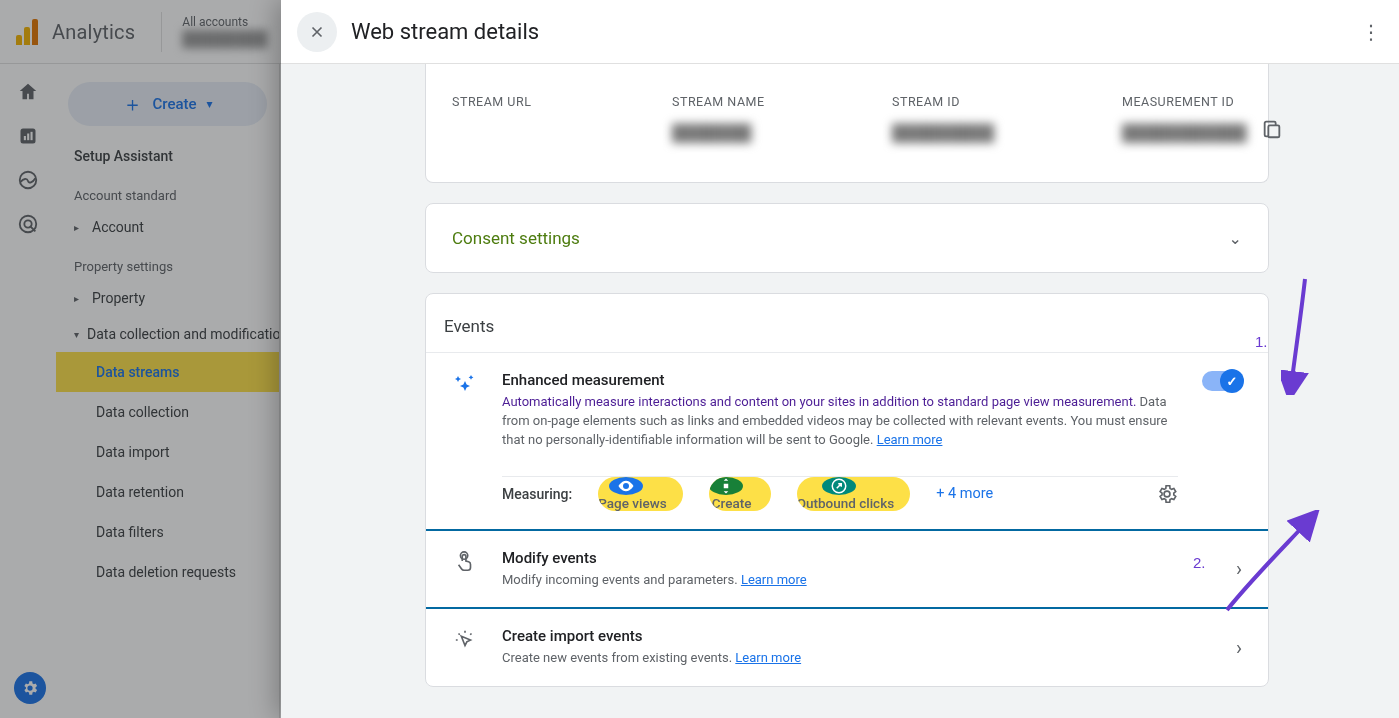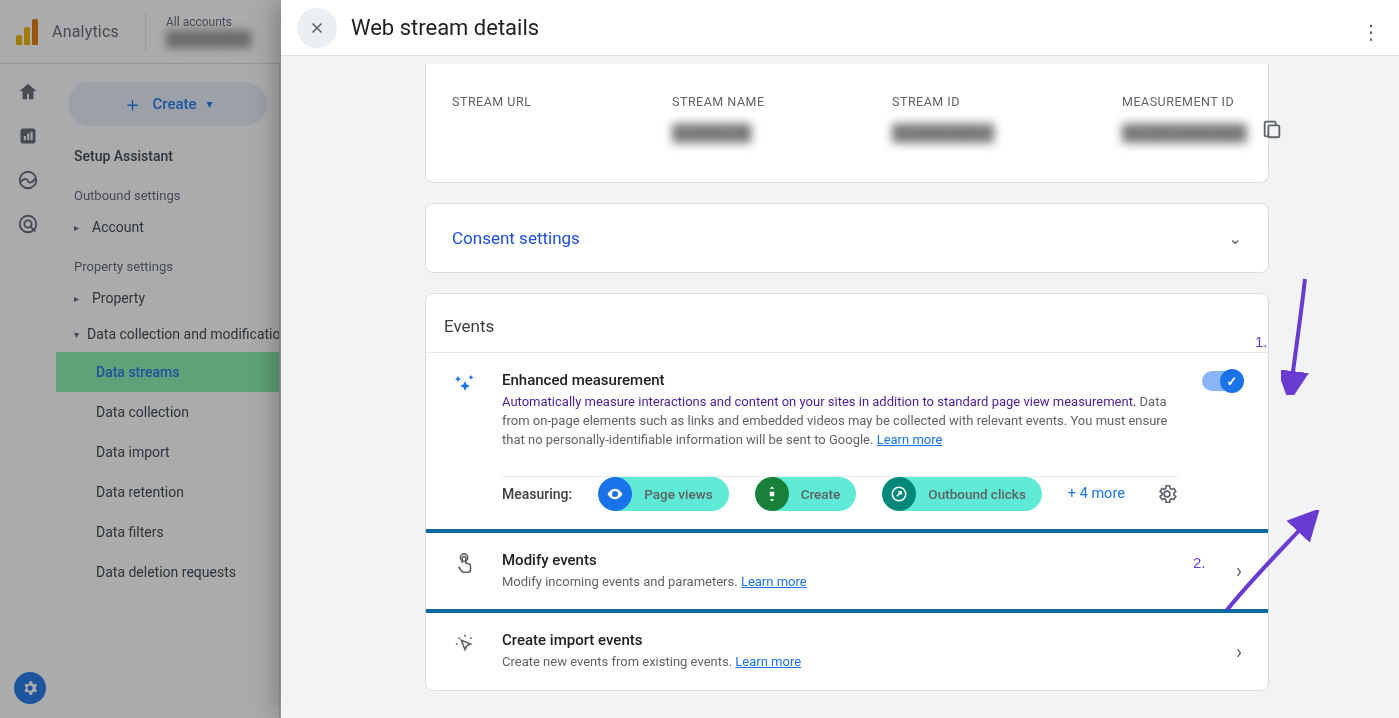--- a/index.html
+++ b/index.html
@@ -10,21 +10,21 @@
     position: absolute; inset: 0; background: #fff;
   }
   .topbar {
     height: 64px; display: flex; align-items: center; padding: 0 16px 0 10px; gap: 14px;
     border-bottom: 1px solid #e0e0e0; background: #fff;
   }
   .ga-logo { display: flex; align-items: flex-end; gap: 2px; padding-left: 6px; }
   .ga-logo .bar1 { width: 6px; height: 10px; background: #f4b400; border-radius: 2px 2px 0 0; }
   .ga-logo .bar2 { width: 6px; height: 18px; background: #f4b400; border-radius: 2px 2px 0 0; }
   .ga-logo .bar3 { width: 6px; height: 26px; background: #e37400; border-radius: 2px 2px 0 0; }
-  .app-title { font-size: 16px; color: #5f6368; letter-spacing: .2px; }
+  .app-title { font-size: 20px; color: #5f6368; letter-spacing: .2px; }
   .topbar .sep { width: 1px; height: 40px; background: #e0e0e0; margin: 0 6px 0 12px; }
   .account-switch { display: flex; flex-direction: column; font-size: 12px; color: #5f6368; line-height: 1.2; }
   .account-switch .blurred { filter: blur(4px); color: #999; font-size: 15px; }
 
   .left-rail {
     position: absolute; left: 0; top: 64px; bottom: 0; width: 56px; background: #fff;
     display: flex; flex-direction: column; align-items: center; padding-top: 16px; gap: 20px;
   }
   .left-rail .rail-icon { width: 24px; height: 24px; color: #5f6368; display:flex;align-items:center;justify-content:center;}
   .gear-fab {
@@ -42,34 +42,34 @@
   }
   .create-btn .plus { font-size:20px; line-height:1; }
   .create-btn .caret { font-size:12px; }
   .sb-item {
     padding: 10px 18px; font-size:14px; color:#3c4043; display:flex; align-items:center; gap:8px; white-space:nowrap;
   }
   .sb-heading { padding: 14px 18px 6px; font-size:13px; color:#5f6368; }
   .sb-item .chev { font-size:10px; color:#5f6368; width:10px;}
   .sb-item.bold { font-weight:500; }
   .sb-sub { padding-left: 40px; font-size:14px; color:#3c4043; height:40px; display:flex; align-items:center;}
-  .sb-sub.active { color:#1a73e8; background:#86efac; font-weight:500;}
+  .sb-sub.active { color:#1a73e8; background:#fde047; font-weight:500;}
 
   
   .dim {
     position:absolute; inset:0; background:rgba(32,33,36,.38);
   }
 
   
   .panel {
     position:absolute; right:0; top:0; bottom:0; width:1118px; background:#f1f3f4;
     box-shadow:-6px 0 24px rgba(0,0,0,.25);
   }
   .panel-header {
-    height:56px; background:#fff; display:flex; align-items:center; gap:14px; padding:0 16px;
+    height:64px; background:#fff; display:flex; align-items:center; gap:14px; padding:0 16px;
     border-bottom:1px solid #e0e0e0;
   }
   .close-btn {
     width:40px;height:40px;border-radius:50%;background:#eceff1;display:flex;align-items:center;justify-content:center;color:#5f6368;font-size:18px;
   }
   .panel-title { font-size:22px; color:#202124; }
   .kebab { position:absolute; right:16px; top:20px; font-size:20px; color:#5f6368; letter-spacing:2px;}
 
   .panel-body {
     position:absolute; top:64px; left:0; right:0; bottom:0; overflow:auto; padding:0 130px 40px 144px;
@@ -84,49 +84,49 @@
     display:grid; grid-template-columns: 200px 200px 210px 1fr; padding:30px 26px 40px;
     column-gap:20px;
   }
   .info-col .label { font-size:12.5px; letter-spacing:.5px; color:#5f6368; margin-bottom:14px; }
   .info-col .val { filter: blur(5px); color:#777; font-size:16px; }
   .info-col.meas { display:flex; align-items:flex-start; gap:14px; }
   .info-col.meas .inner { flex:1; }
   .copy-icon { width:22px;height:22px;color:#5f6368; margin-top:24px;}
 
   .consent-card { padding:24px 26px; display:flex; align-items:center; justify-content:space-between;}
-  .consent-card .title { font-size:17px; color:#1d4ed8; }
+  .consent-card .title { font-size:17px; color:#4d7c0f; }
   .consent-card .chev { color:#5f6368; font-size:16px;}
 
   .events-card .section-head { padding:22px 18px 16px; font-size:17px; color:#3c4043; border-bottom:1px solid #e8eaed;}
 
   .event-row {
-    padding:18px 26px; display:flex; gap:24px; border-bottom:4px solid #0369a1; align-items:flex-start;
+    padding:18px 26px; display:flex; gap:24px; border-bottom:2px solid #0369a1; align-items:flex-start;
   }
   .event-row:last-child{border-bottom:none;}
   .event-icon { width:26px; display:flex; justify-content:center; color:#1a73e8; padding-top:2px;}
   .event-main { flex:1; }
   .event-title { font-size:15px; font-weight:500; color:#202124; margin-bottom:4px;}
   .event-desc { font-size:13px; color:#5f6368; line-height:1.45; }
   .event-desc b { color:#4c1d95; font-weight:400;}
   .event-desc a { color:#1a73e8; text-decoration:underline; }
 
   .toggle {
     width:40px;height:20px;border-radius:10px;background:#8ab4f8;position:relative;flex:none;
   }
   .toggle .knob{
     position:absolute;right:-2px;top:-2px;width:24px;height:24px;border-radius:50%;background:#1a73e8;
     display:flex;align-items:center;justify-content:center;color:#fff;font-size:13px;font-weight:700;
   }
 
   .measuring-row { display:flex; align-items:center; gap:26px; margin-top:26px; border-top:1px solid #e8eaed;}
   .measuring-row .lbl{font-size:14px;color:#3c4043;font-weight:500;}
   .chip {
-    display:flex;align-items:center;height:34px;border-radius:17px;background:#5eead4;color:#5f6368;
-    font-size:13.5px;font-weight:500;padding-right:16px;overflow:hidden;
+    display:flex;align-items:center;height:34px;border-radius:17px;background:#fde047;color:#5f6368;
+    font-size:13.5px;font-weight:500;padding-right:16px;overflow:hidden;flex-direction:column;
   }
   .chip .ic{
     width:34px;height:34px;border-radius:50%;display:flex;align-items:center;justify-content:center;color:#fff;margin-right:12px;
   }
   .chip.blue .ic{background:#1a73e8;}
   .chip.green .ic{background:#188038;}
   .chip.teal .ic{background:#00897b;}
   .more-link { color:#1a73e8; font-size:14.5px;}
   .measuring-row .gear { margin-left:auto; color:#5f6368; width:22px;height:22px;}
 
@@ -189,21 +189,21 @@
       </svg>
   </div>
 
   <div class="sidebar">
     <div class="create-btn">
       <span class="plus">＋</span>
       <span>Create</span>
       <span class="caret">▾</span>
     </div>
     <div class="sb-item bold">Setup Assistant</div>
-    <div class="sb-heading">Outbound settings</div>
+    <div class="sb-heading">Account standard</div>
     <div class="sb-item">
         <span class="chev">▸</span>
         <span>Account</span>
       </div>
     <div class="sb-heading">Property settings</div>
     <div class="sb-item">
         <span class="chev">▸</span>
         <span>Property</span>
       </div>
     <div class="sb-item">

